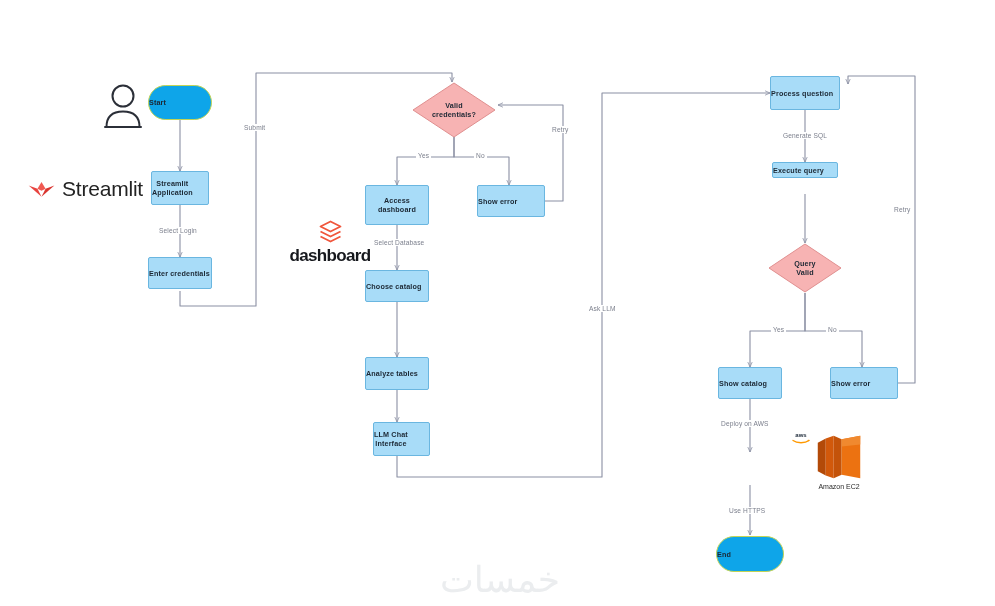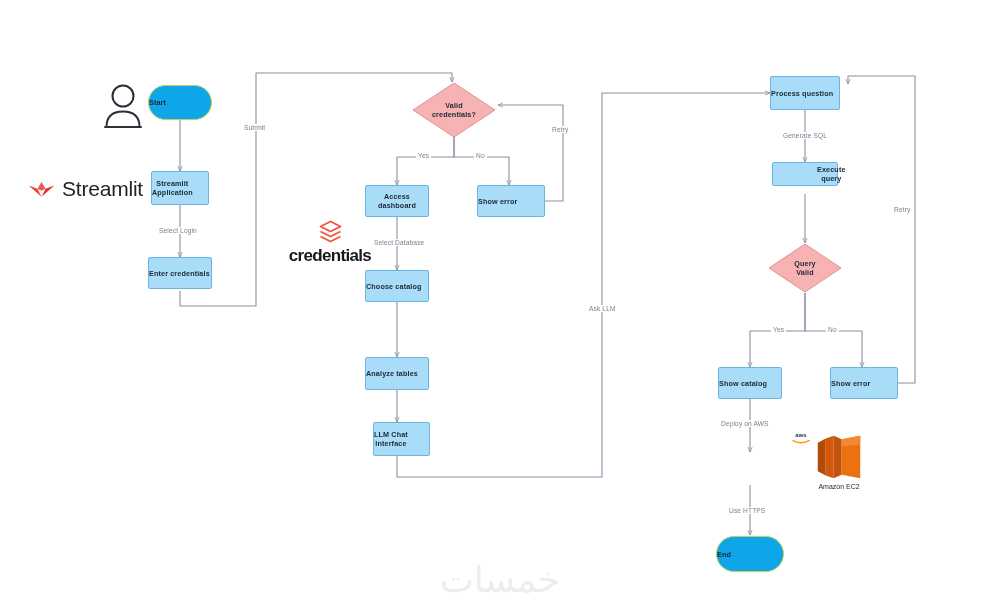--- a/index.html
+++ b/index.html
@@ -169,21 +169,21 @@
     <span>Enter credentials</span>
   </div>
 
   <div class="node node-decision" style="left:412px; top:82px; width:84px; height:56px;">
     <svg class="diamond-shape" viewBox="0 0 84 56" preserveAspectRatio="none">
       <polygon points="42,1 83,28 42,55 1,28" fill="#f7b3b3" stroke="#e08f8f" stroke-width="1"></polygon>
     </svg>
     <span class="diamond-label multiline">Valid<br>credentials?</span>
   </div>
 
-  <div class="node node-process" style="left:365px; top:185px; width:64px; height:32px;">
+  <div class="node node-process" style="left:365px; top:185px; width:64px; height:40px;">
     <span>Access dashboard</span>
   </div>
 
   <div class="node node-process" style="left:477px; top:185px; width:68px; height:32px;">
     <span>Show error</span>
   </div>
 
   <div class="node node-process" style="left:365px; top:270px; width:64px; height:32px;">
     <span>Choose catalog</span>
   </div>
@@ -193,21 +193,21 @@
   </div>
 
   <div class="node node-process" style="left:373px; top:422px; width:57px; height:34px;">
     <span class="multiline">LLM Chat<br>Interface</span>
   </div>
 
   <div class="node node-process" style="left:770px; top:76px; width:70px; height:34px;">
     <span>Process question</span>
   </div>
 
-  <div class="node node-process" style="left:772px; top:162px; width:66px; height:24px;padding-left:44px;">
+  <div class="node node-process" style="left:772px; top:162px; width:66px; height:16px;">
     <span>Execute query</span>
   </div>
 
   <div class="node node-decision" style="left:768px; top:243px; width:74px; height:50px;">
     <svg class="diamond-shape" viewBox="0 0 74 50" preserveAspectRatio="none">
       <polygon points="37,1 73,25 37,49 1,25" fill="#f7b3b3" stroke="#e08f8f" stroke-width="1"></polygon>
     </svg>
     <span class="diamond-label multiline">Query<br>Valid</span>
   </div>
 
@@ -256,21 +256,21 @@
   </div>
 
   <div class="logo" id="databricks-logo" style="left:285px; top:219px; width:90px; height:52px; display:flex; flex-direction:column; align-items:center; gap:2px;">
     <svg viewBox="0 0 30 30" width="25" height="25" xmlns="http://www.w3.org/2000/svg">
       <g fill="none" stroke="#f0553b" stroke-width="2.1" stroke-linejoin="round">
         <path d="M15,3 L27,9 L15,15 L3,9 Z"></path>
         <path d="M3,15 L15,21 L27,15"></path>
         <path d="M3,21 L15,27 L27,21"></path>
       </g>
     </svg>
-    <span class="logo-text">credentials</span>
+    <span class="logo-text">dashboard</span>
   </div>
 
   <div class="logo" style="left:790px; top:430px; width:22px; height:16px;">
     <svg viewBox="0 0 44 30" width="22" height="15" xmlns="http://www.w3.org/2000/svg">
       <text x="22" y="14" font-family="Liberation Sans, sans-serif" font-size="12" font-weight="bold" fill="#232f3e" text-anchor="middle">aws</text>
       <path d="M6,21 C14,27 30,27 38,21" fill="none" stroke="#ff9900" stroke-width="2.6" stroke-linecap="round"></path>
       <path d="M36,19 L39.5,21.5 L35,23" fill="#ff9900"></path>
     </svg>
   </div>
 

